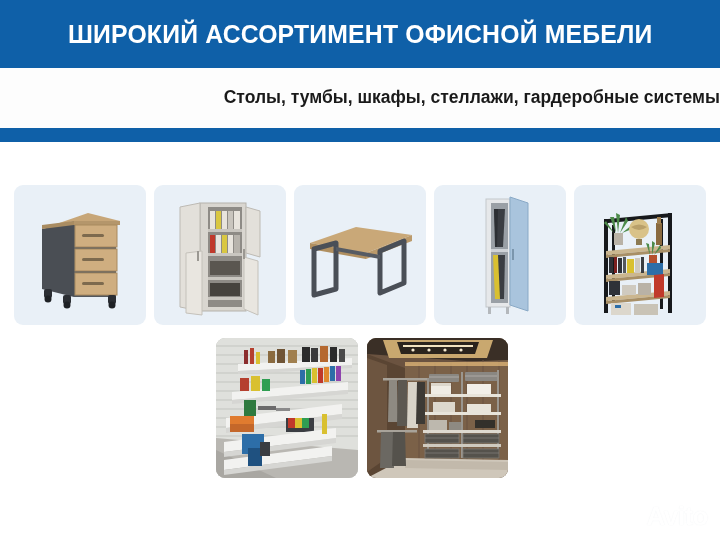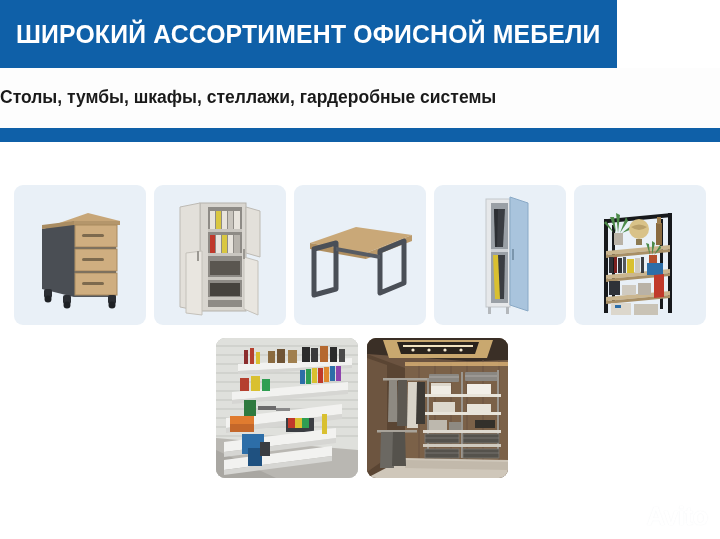--- a/index.html
+++ b/index.html
@@ -10,21 +10,21 @@
   body {
     width: 720px;
     height: 539px;
     font-family: "Liberation Sans", sans-serif;
     overflow: hidden;
     position: relative;
   }
 
   
   .header-band {
-    width: 617px;
+    width: 720px;
     height: 68px;
     background: #0f60a8;
     display: flex;
     align-items: center;
     justify-content: center;
   }
   .header-title {
     color: #ffffff;
     font-size: 25px;
     font-weight: bold;
@@ -33,21 +33,21 @@
     line-height: 1;
     white-space: nowrap;
     transform: scaleX(0.99);
   }
   .subtitle-band {
     width: 720px;
     height: 60px;
     background: #fdfdfd;
     display: flex;
     align-items: center;
-    justify-content: flex-start;
+    justify-content: flex-end;
   }
   .subtitle-text {
     color: #1a1a1a;
     font-size: 17.5px;
     font-weight: bold;
     text-align: center;
     line-height: 1;
     white-space: nowrap;
   }
   .accent-bar {

